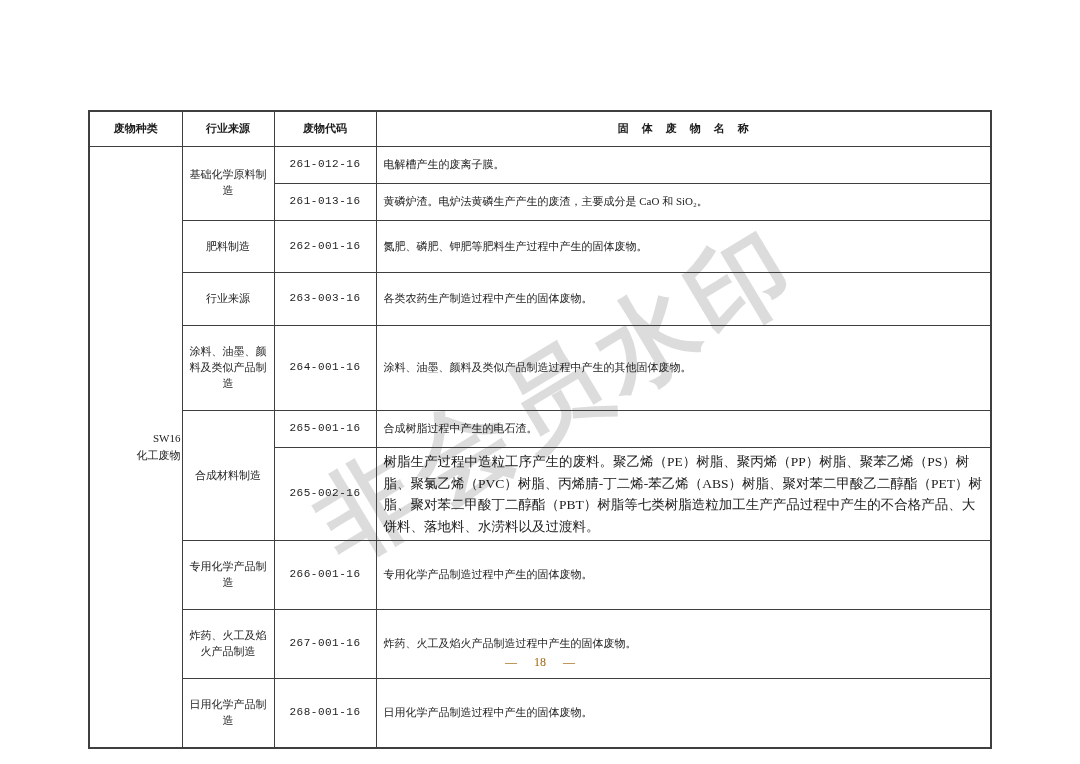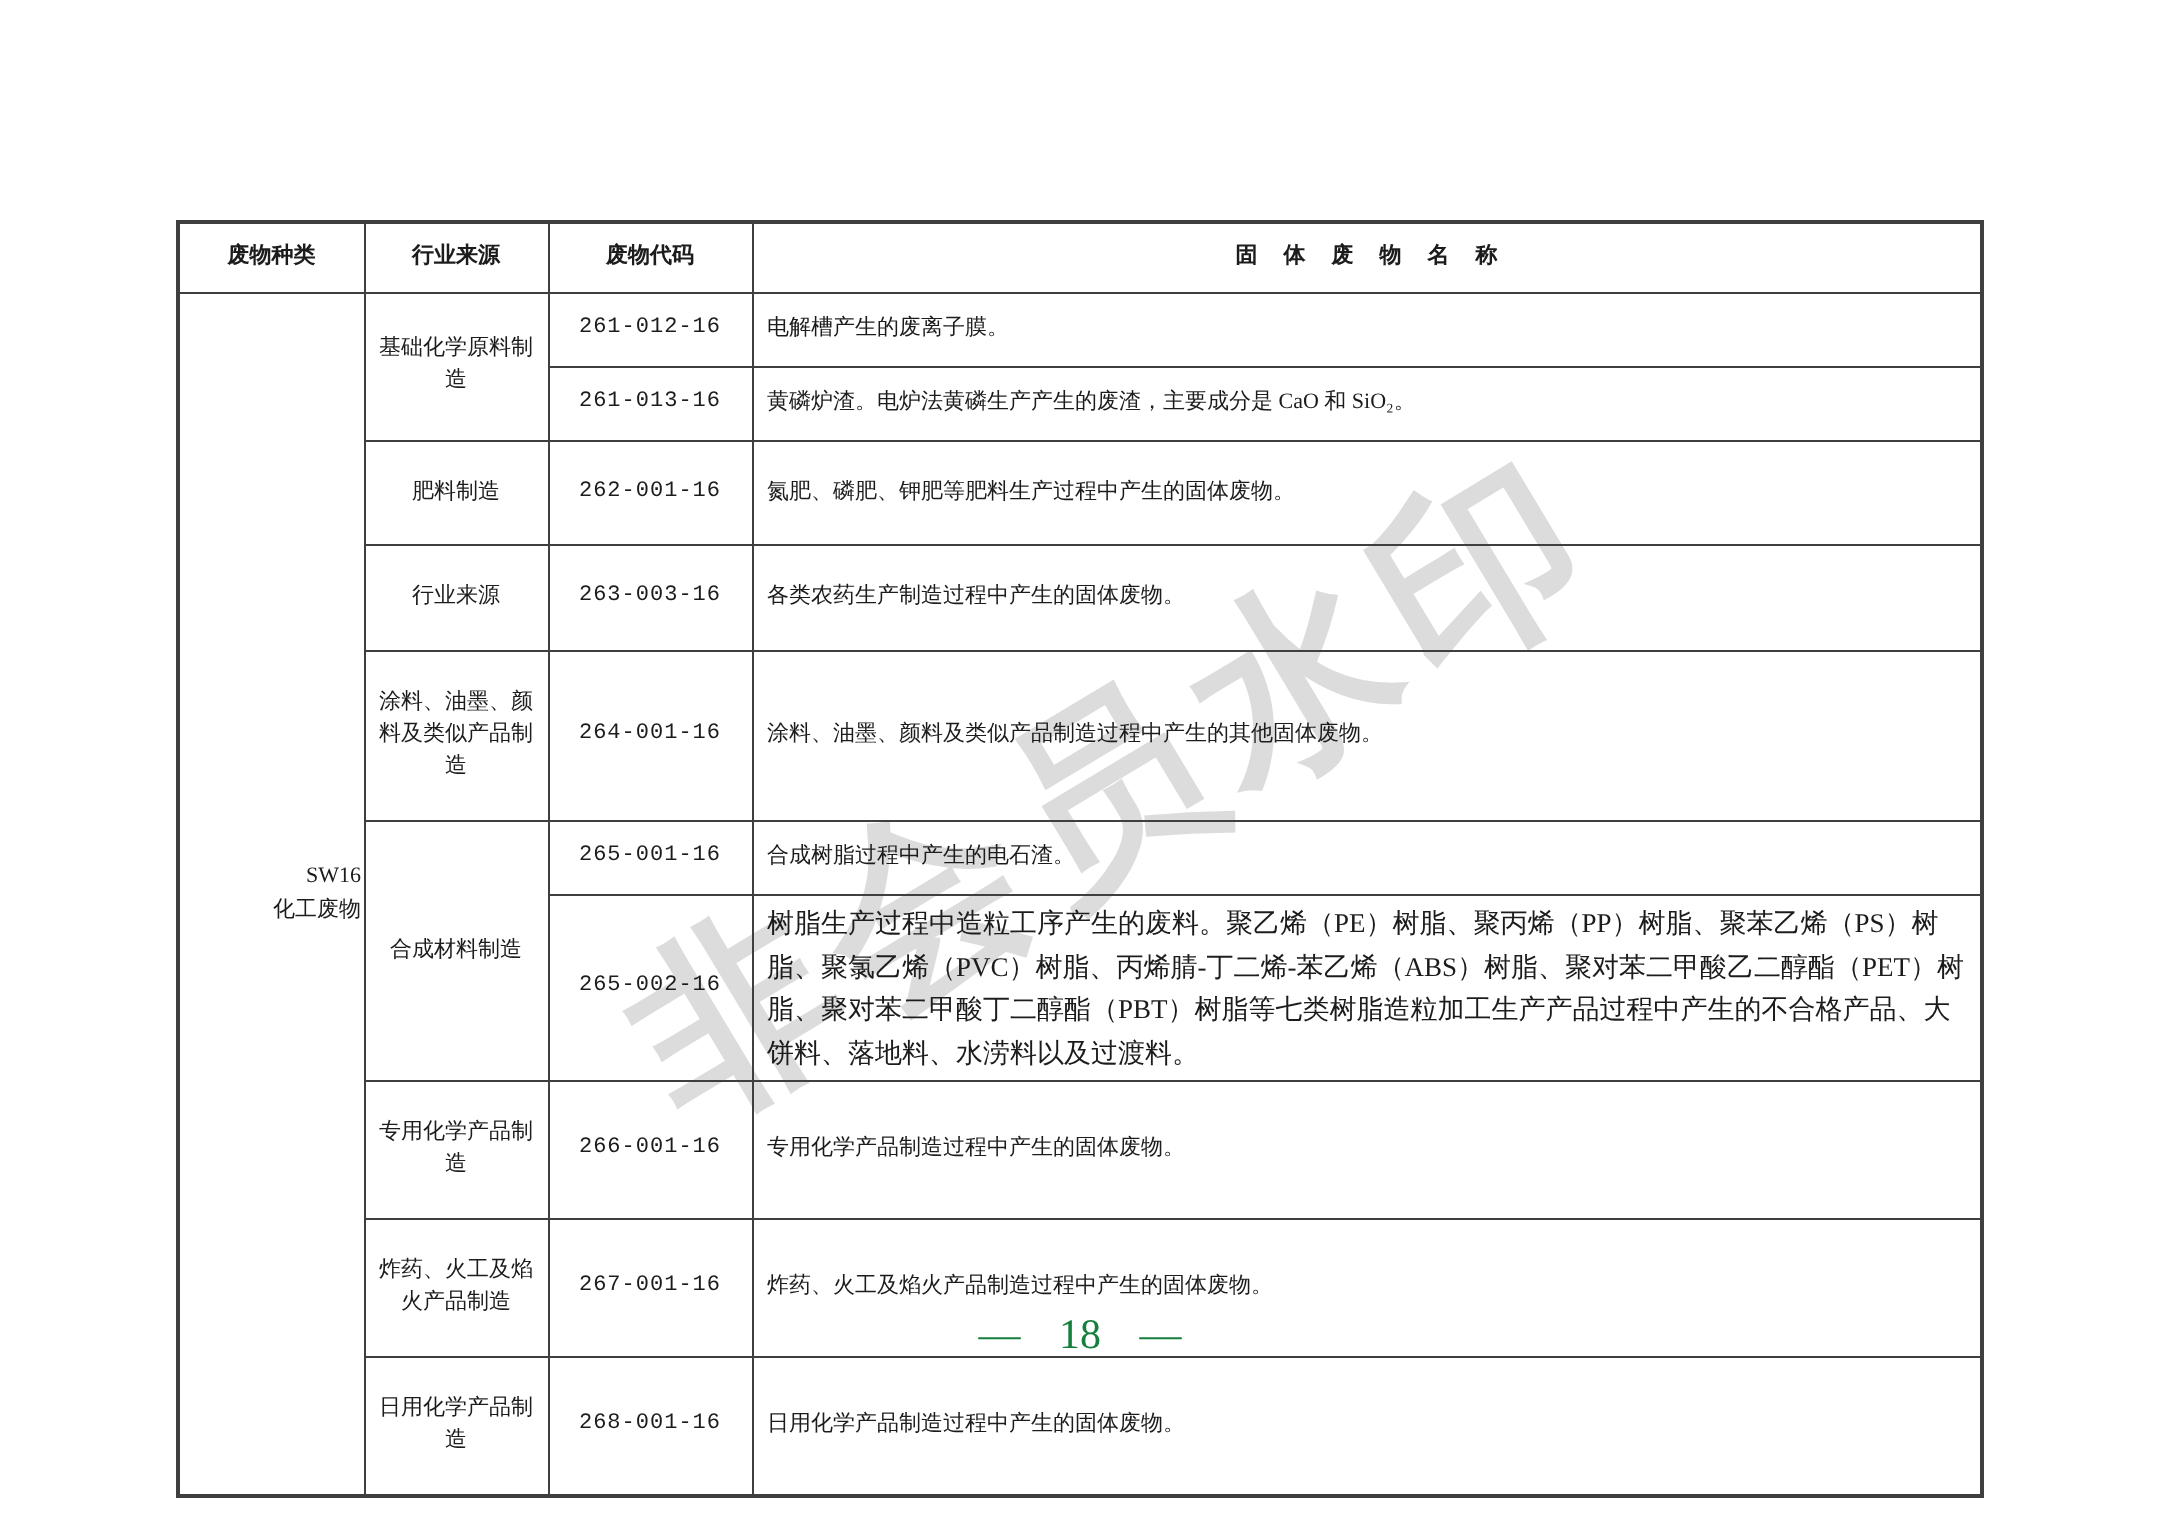--- a/index.html
+++ b/index.html
@@ -49,22 +49,22 @@
   .c-ind{text-align:center;padding:18px 3px;}
   .c-code{text-align:center;font-family:Liberation Mono, monospace;font-size:15px;letter-spacing:0.5px;}
   .c-name{text-align:left;padding:3px 6px 3px 7px;}
   .c-name.long{font-size:13.5px;line-height:1.6;padding:2px 5px 2px 7px;}
   .type-line{text-align:right;line-height:1.5;}
   .footer{
     position:absolute;
     left:0;right:0;
     top:655px;
     text-align:center;
-    font-size:21px;
-    color:#15803d;
+    font-size:12px;
+    color:#a16207;
     word-spacing:14px;
     z-index:1;
   }
 </style>
 </head>
 <body>
 
 <div class="page">
 
   <div class="watermark">非会员水印</div>

